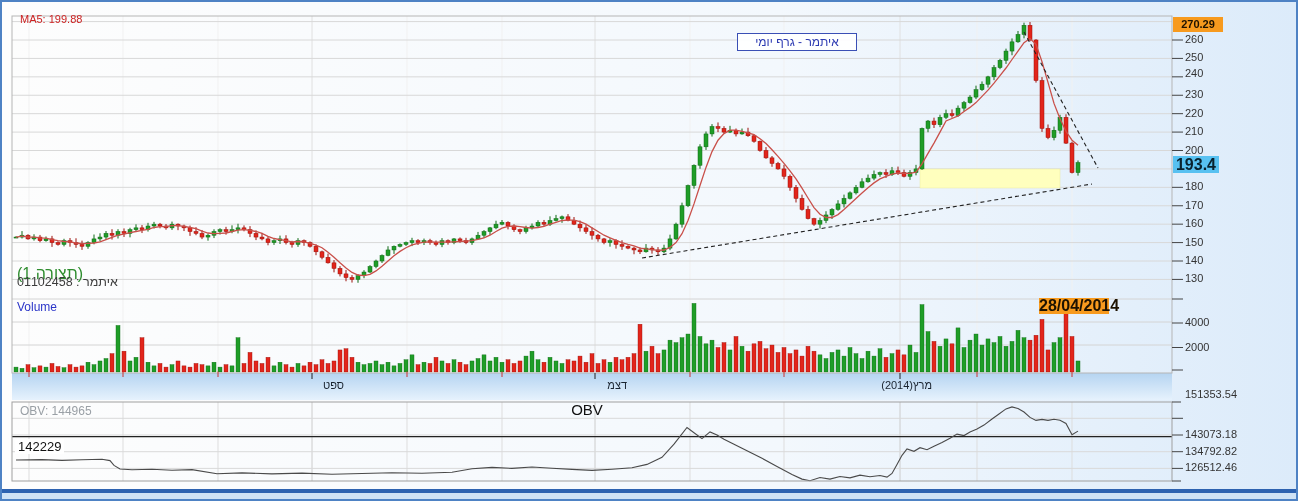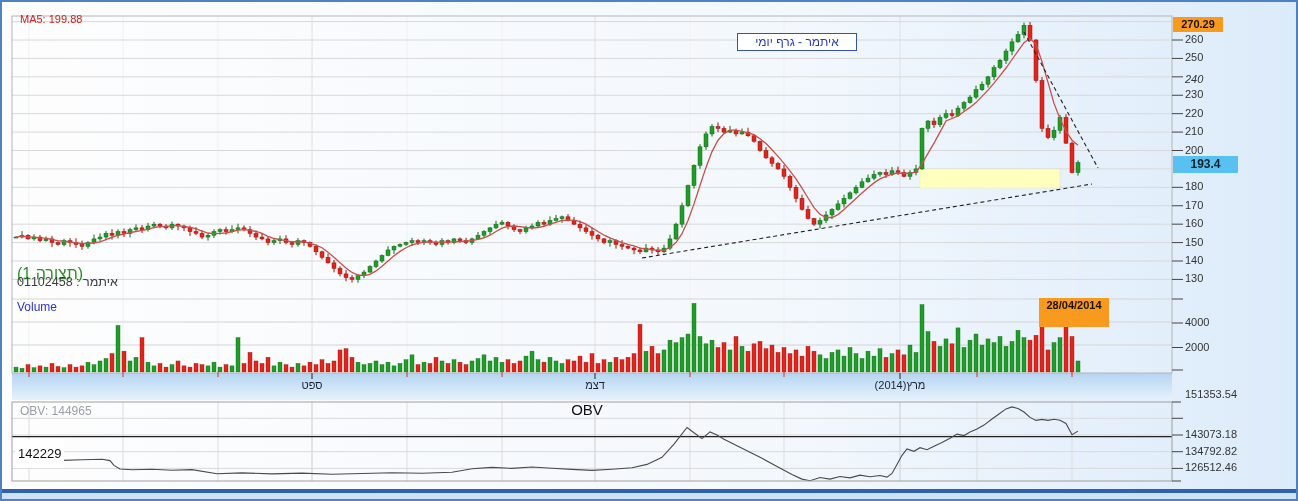--- a/index.html
+++ b/index.html
@@ -10,27 +10,27 @@
   .lbl{position:absolute;white-space:nowrap;}
   .ma5{left:18px;top:11px;font-size:11px;color:#cc2222;}
   .watermark{left:14px;top:35px;font-size:17px;color:#aab0b6;letter-spacing:.5px;}
   .titlebox{left:735px;top:31px;width:118px;height:16px;line-height:16px;text-align:center;
             border:1px solid #3a4fb5;color:#2c3ab2;font-size:12px;background:rgba(255,255,255,.92);}
   .config{left:15px;top:255px;font-size:16px;color:#2f8d2f;direction:rtl;margin-top:8px;}
   .instrument{left:15px;top:273px;font-size:12.5px;color:#3c3c3c;direction:rtl;}
   .vol{left:15px;top:298px;font-size:12px;color:#2b35c8;}
   .obvhead{left:18px;top:402px;font-size:12px;color:#9aa0a6;}
   .obvtitle{left:540px;top:399px;width:90px;text-align:center;font-size:15px;color:#111;}
-  .obvline{left:13px;top:437px;font-size:13px;color:#111;background:#fff;padding:7px 3px;}
+  .obvline{left:13px;top:437px;font-size:13px;color:#111;background:#fff;padding:0 3px;}
   .box{position:absolute;text-align:center;font-weight:700;color:#1d1200;}
   .highbox{left:1171px;top:15px;width:50px;height:15px;line-height:15px;font-size:11px;background:#f79a1e;}
-  .lastbox{left:1171px;top:154px;width:65px;height:17px;line-height:17px;font-size:12px;background:#58c1f1;color:#09222e;}
-  .datebox{left:1037px;top:296px;width:70px;height:29px;line-height:15px;font-size:11px;background:#f79a1e;}
+  .lastbox{left:1171px;top:154px;width:46px;height:17px;line-height:17px;font-size:16px;background:#58c1f1;color:#09222e;}
+  .datebox{left:1037px;top:296px;width:70px;height:16px;line-height:15px;font-size:16px;background:#f79a1e;}
   .tick{position:absolute;font-size:11px;color:#333;}
-  .month{position:absolute;top:377px;font-size:11px;color:#1a2430;text-align:center;direction:rtl;}
+  .month{position:absolute;top:377px;font-size:11px;color:#1a2430;direction:rtl;}
   .botstrip{position:absolute;left:0;top:487px;width:1298px;height:4px;background:#2d62b0;}
   .botpad{position:absolute;left:0;top:491px;width:1298px;height:10px;background:#cfe2f5;}
 </style>
 </head>
 <body>
 
 <div id="frame">
   <div id="stage">
     <svg id="chart-svg" width="1298" height="501">
         <defs>
@@ -674,21 +674,21 @@
     <div class="lbl obvtitle">OBV</div>
     <div class="lbl obvline">142229</div>
 
     <div class="box highbox">270.29</div>
     <div class="box lastbox">193.4</div>
     <div class="box datebox">28/04/2014</div>
 
     <div id="axis-labels">
         <div class="tick" style="left: 1183px; top: 31px;">260</div>
         <div class="tick" style="left: 1183px; top: 49.417px;">250</div>
-        <div class="tick" style="left: 1183px; top: 71px; font-style: italic;">240</div>
+        <div class="tick" style="left: 1183px; top: 65px;">240</div>
         <div class="tick" style="left: 1183px; top: 86.251px;">230</div>
         <div class="tick" style="left: 1183px; top: 104.668px;">220</div>
         <div class="tick" style="left: 1183px; top: 123.085px;">210</div>
         <div class="tick" style="left: 1183px; top: 141.502px;">200</div>
         <div class="tick" style="left: 1183px; top: 178.336px;">180</div>
         <div class="tick" style="left: 1183px; top: 196.753px; text-align: right;">170</div>
         <div class="tick" style="left: 1183px; top: 215.17px;">160</div>
         <div class="tick" style="left: 1183px; top: 233.587px;">150</div>
         <div class="tick" style="left: 1183px; top: 252.004px;">140</div>
         <div class="tick" style="left: 1183px; top: 270.421px;">130</div>

